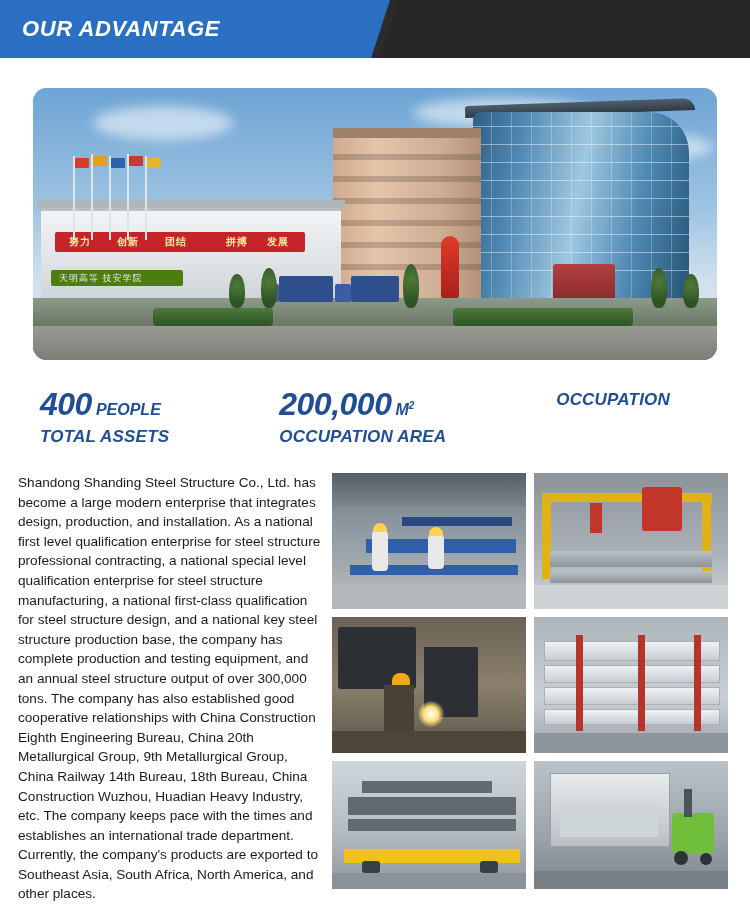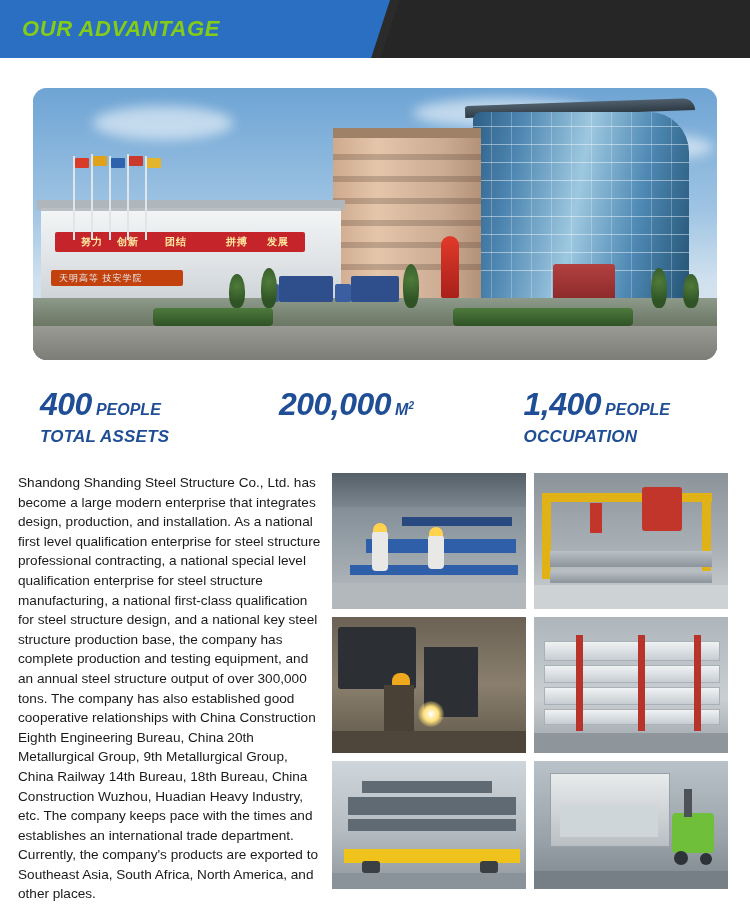--- a/index.html
+++ b/index.html
@@ -34,21 +34,21 @@
     left: 390px; top: 0;
     width: 400px;
     height: 58px;
     background: #262626;
     transform: skewX(-18deg);
   }
   .header-title {
     position: absolute;
     left: 22px;
     top: 16px;
-    color: #84cc16;
+    color: #ffffff;
     font-size: 22px;
     font-weight: bold;
     font-style: italic;
     letter-spacing: 0.6px;
     text-transform: uppercase;
     z-index: 5;
   }
 
   
   .hero-wrap {
@@ -108,21 +108,21 @@
     top: 3px;
     color: #ffe9a0;
     font-size: 10px;
     font-weight: bold;
     letter-spacing: 1px;
   }
   .banner-dark {
     position: absolute;
     left: 18px; bottom: 74px;
     width: 132px; height: 16px;
-    background: #c2410c;
+    background: #4d7c0f;
     border-radius: 2px;
   }
   .banner-dark .word {
     position: absolute;
     top: 2px; left: 8px;
     color: #e8eef4;
     font-size: 9px;
     letter-spacing: 1px;
   }
   
@@ -377,21 +377,21 @@
     <div class="strip" style="top:38px"></div>
     <div class="strip" style="top:60px"></div>
     <div class="strip" style="top:82px"></div>
     <div class="strip" style="top:104px"></div>
     <div class="strip" style="top:126px"></div>
   </div>
 
   <div class="fac-left-roof"></div>
   <div class="fac-left"></div>
   <div class="banner-red">
-    <span class="word" style="left:26px">努力</span>
+    <span class="word" style="left:14px">努力</span>
     <span class="word" style="left:62px">创新</span>
     <span class="word" style="left:110px">团结</span>
     <span class="word" style="left:171px">拼搏</span>
     <span class="word" style="left:212px">发展</span>
   </div>
   <div class="banner-dark">
     <span class="word">天明高等 技安学院</span>
   </div>
 
   <div class="pole" style="left:40px; height:84px;"></div>
@@ -425,26 +425,24 @@
     <div class="stat-line1">
       <span class="stat-num">400</span><span class="stat-unit">PEOPLE</span>
     </div>
     <div class="stat-label">TOTAL ASSETS</div>
   </div>
 
   <div class="stat stat-2">
     <div class="stat-line1">
       <span class="stat-num">200,000</span><span class="stat-unit"><span>M</span><sup>2</sup></span>
     </div>
+    <div class="stat-label">OCCUPATION AREA</div>
   </div>
 
   <div class="stat stat-3">
-    <div class="stat-line1">
-      <span class="stat-num">1,400</span><span class="stat-unit">PEOPLE</span>
-    </div>
     <div class="stat-label">OCCUPATION</div>
   </div>
 </div>
 
 <div class="body-row">
   <div class="desc">Shandong Shanding Steel Structure Co., Ltd. has become a large modern enterprise that integrates design, production, and installation. As a national first level qualification enterprise for steel structure professional contracting, a national special level qualification enterprise for steel structure manufacturing, a national first-class qualification for steel structure design, and a national key steel structure production base, the company has complete production and testing equipment, and an annual steel structure output of over 300,000 tons. The company has also established good cooperative relationships with China Construction Eighth Engineering Bureau, China 20th Metallurgical Group, 9th Metallurgical Group, China Railway 14th Bureau, 18th Bureau, China Construction Wuzhou, Huadian Heavy Industry, etc. The company keeps pace with the times and establishes an international trade department. Currently, the company's products are exported to Southeast Asia, South Africa, North America, and other places.</div>
 
   <div class="gallery">
     <div class="ph p1">
       <div class="roofline"></div>

